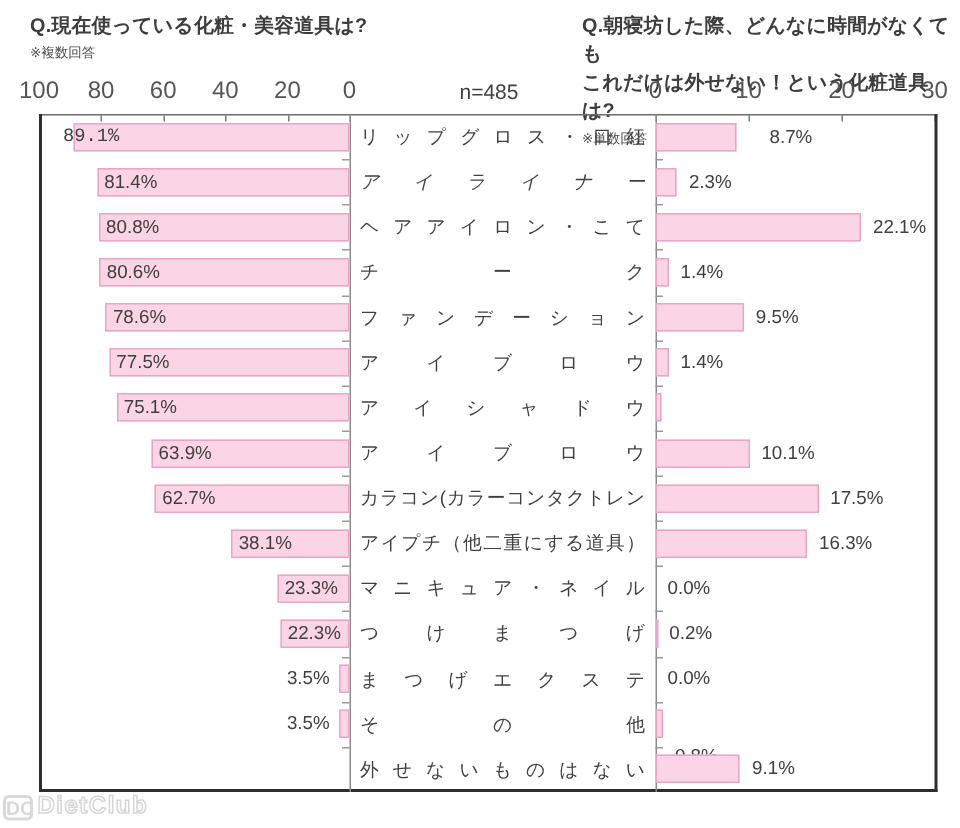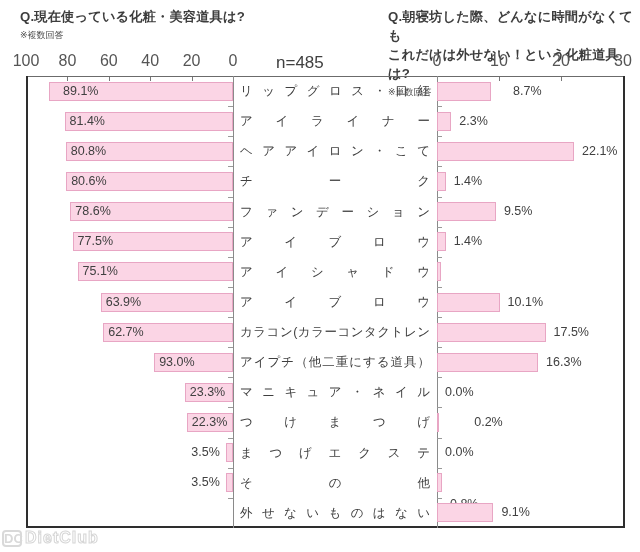--- a/index.html
+++ b/index.html
@@ -3,21 +3,21 @@
 <meta charset="utf-8">
 <style>
   html,body { margin:0; padding:0; background:#fff; }
   .canvas {
     position:relative; width:640px; height:552px; background:#ffffff;
     font-family:"Liberation Sans","DejaVu Sans",sans-serif; overflow:hidden;
   }
   .abs { position:absolute; }
   .q-line { font-weight:bold; font-size:13.2px; color:#3d3d3d; line-height:19px; letter-spacing:0.2px; }
   .note { font-size:9px; color:#4a4a4a; margin-top:3px; }
-  .n-label { position:absolute; top:53px; left:276px; width:100px; text-align:left; font-size:17px; color:#404040; }
+  .n-label { position:absolute; top:53px; left:276px; width:100px; text-align:center; font-size:14px; color:#404040; }
   .axis-num { position:absolute; top:52px; font-size:16px; color:#555555; transform:translateX(-50%); }
   .top-tick { position:absolute; top:77px; width:1px; height:4px; background:#777777; }
   .frame-line { position:absolute; background:#2e2e2e; }
   .frame-top { position:absolute; background:#6b6b6b; }
   .vline { position:absolute; top:76px; height:452px; width:1px; background:#8a8a8a; }
   .row-tick { position:absolute; height:1px; width:5px; background:#999999; }
   .clabel {
     position:absolute; left:240px; width:190px; font-size:12.5px; color:#3f3f3f;
     text-align:justify; text-align-last:justify; overflow:hidden;
   }
@@ -78,24 +78,24 @@
   <div class="frame-top" style="left:26px; top:76px; width:599px; height:1px;"></div>
   <div class="frame-line" style="left:26px; top:76px; width:2px;  height:452px;"></div>
   <div class="frame-line" style="left:623px; top:76px; width:2px; height:452px;"></div>
   <div class="frame-line" style="left:26px; top:526px; width:599px; height:2px;"></div>
   <div class="vline" style="left:233px;"></div>
   <div class="vline" style="left:437px;"></div>
 
   <div id="rows">
       <div class="clabel" style="top: 76px; height: 30.1333px; line-height: 30.1333px;">リップグロス・口紅</div>
       <div class="bar" style="left: 48.563px; top: 81.5667px; width: 184.437px;"></div>
-      <div class="pct" style="left: 63px; top: 81.5667px;">89.1%</div>
+      <div class="pct" style="left: 42px; top: 81.5667px; font-family: Liberation Mono, monospace;">89.1%</div>
       <div class="bar" style="left: 437px; top: 81.5667px; width: 53.94px;"></div>
       <div class="pct" style="left: 513px; top: 81.5667px;">8.7%</div>
-      <div class="clabel" style="top: 106.133px; height: 30.1333px; line-height: 30.1333px;">アイライナー</div>
+      <div class="clabel" style="top: 106.133px; height: 30.1333px; line-height: 30.1333px; font-style: italic;">アイライナー</div>
       <div class="row-tick" style="left: 228px; top: 106.133px;"></div>
       <div class="row-tick" style="left: 437px; top: 106.133px;"></div>
       <div class="bar" style="left: 64.502px; top: 111.7px; width: 168.498px;"></div>
       <div class="pct" style="left: 69.502px; top: 111.7px;">81.4%</div>
       <div class="bar" style="left: 437px; top: 111.7px; width: 14.26px;"></div>
       <div class="pct" style="left: 459.26px; top: 111.7px;">2.3%</div>
       <div class="clabel" style="top: 136.267px; height: 30.1333px; line-height: 30.1333px;">ヘアアイロン・こて</div>
       <div class="row-tick" style="left: 228px; top: 136.267px;"></div>
       <div class="row-tick" style="left: 437px; top: 136.267px;"></div>
       <div class="bar" style="left: 65.744px; top: 141.833px; width: 167.256px;"></div>
@@ -141,36 +141,36 @@
       <div class="row-tick" style="left: 228px; top: 317.067px;"></div>
       <div class="row-tick" style="left: 437px; top: 317.067px;"></div>
       <div class="bar" style="left: 103.211px; top: 322.633px; width: 129.789px;"></div>
       <div class="pct" style="left: 108.211px; top: 322.633px;">62.7%</div>
       <div class="bar" style="left: 437px; top: 322.633px; width: 108.5px;"></div>
       <div class="pct" style="left: 553.5px; top: 322.633px;">17.5%</div>
       <div class="clabel" style="top: 347.2px; height: 30.1333px; line-height: 30.1333px;">アイプチ（他二重にする道具）</div>
       <div class="row-tick" style="left: 228px; top: 347.2px;"></div>
       <div class="row-tick" style="left: 437px; top: 347.2px;"></div>
       <div class="bar" style="left: 154.133px; top: 352.767px; width: 78.867px;"></div>
-      <div class="pct" style="left: 159.133px; top: 352.767px;">93.0%</div>
+      <div class="pct" style="left: 159.133px; top: 352.767px;">38.1%</div>
       <div class="bar" style="left: 437px; top: 352.767px; width: 101.06px;"></div>
       <div class="pct" style="left: 546.06px; top: 352.767px;">16.3%</div>
       <div class="clabel" style="top: 377.333px; height: 30.1333px; line-height: 30.1333px;">マニキュア・ネイル</div>
       <div class="row-tick" style="left: 228px; top: 377.333px;"></div>
       <div class="row-tick" style="left: 437px; top: 377.333px;"></div>
       <div class="bar" style="left: 184.769px; top: 382.9px; width: 48.231px;"></div>
       <div class="pct" style="left: 189.769px; top: 382.9px;">23.3%</div>
       <div class="pct" style="left: 445px; top: 382.9px;">0.0%</div>
       <div class="clabel" style="top: 407.467px; height: 30.1333px; line-height: 30.1333px;">つけまつげ</div>
       <div class="row-tick" style="left: 228px; top: 407.467px;"></div>
       <div class="row-tick" style="left: 437px; top: 407.467px;"></div>
       <div class="bar" style="left: 186.839px; top: 413.033px; width: 46.161px;"></div>
       <div class="pct" style="left: 191.839px; top: 413.033px;">22.3%</div>
       <div class="bar" style="left: 437px; top: 413.033px; width: 1.24px;"></div>
-      <div class="pct" style="left: 446.24px; top: 413.033px; margin-left: 28px;">0.2%</div>
+      <div class="pct" style="left: 446.24px; top: 413.033px;">0.2%</div>
       <div class="clabel" style="top: 437.6px; height: 30.1333px; line-height: 30.1333px;">まつげエクステ</div>
       <div class="row-tick" style="left: 228px; top: 437.6px;"></div>
       <div class="row-tick" style="left: 437px; top: 437.6px;"></div>
       <div class="bar" style="left: 225.755px; top: 443.167px; width: 7.245px;"></div>
       <div class="pct pct-r" style="left: 169.755px; width: 50px; top: 443.167px;">3.5%</div>
       <div class="pct" style="left: 445px; top: 443.167px;">0.0%</div>
       <div class="clabel" style="top: 467.733px; height: 30.1333px; line-height: 30.1333px;">その他</div>
       <div class="row-tick" style="left: 228px; top: 467.733px;"></div>
       <div class="row-tick" style="left: 437px; top: 467.733px;"></div>
       <div class="bar" style="left: 225.755px; top: 473.3px; width: 7.245px;"></div>

